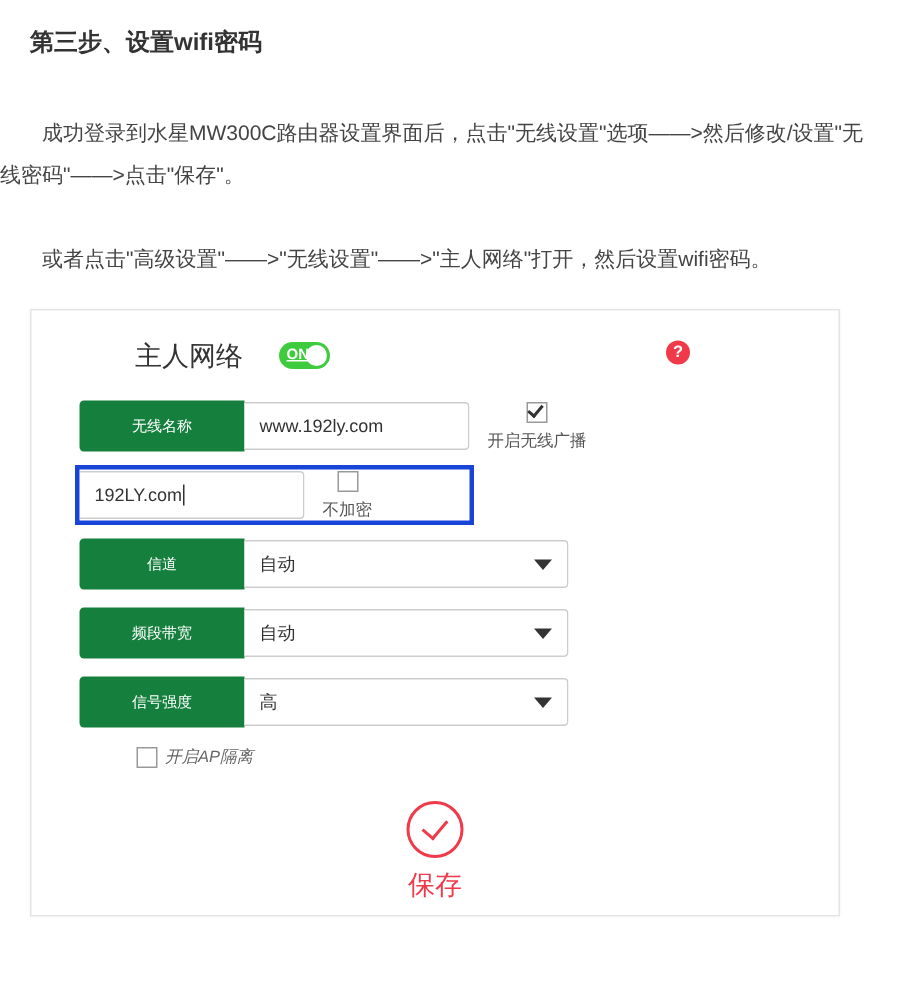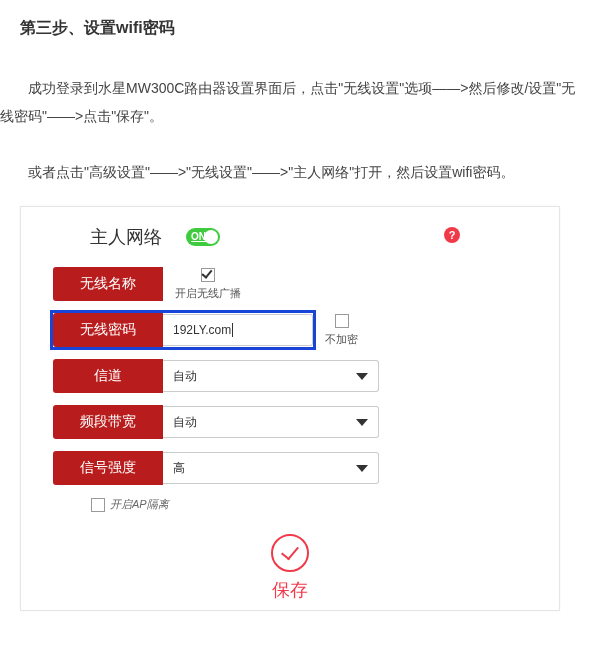--- a/index.html
+++ b/index.html
@@ -93,23 +93,23 @@
 
   .row {
     display: flex;
     align-items: center;
     margin-bottom: 12px;
     height: 34px;
   }
   .row-label {
     width: 110px;
     height: 34px;
-    background: #b91c1c;
+    background: #15803d;
     color: #fff;
-    font-size: 14px;
+    font-size: 10px;
     display: flex;
     align-items: center;
     justify-content: center;
     border-top-left-radius: 3px;
     border-bottom-left-radius: 3px;
     flex-shrink: 0;
   }
   .row-field {
     height: 32px;
     border: 1px solid #ccc;
@@ -233,28 +233,28 @@
     <div class="panel-header">
       <span class="panel-title">主人网络</span>
       <span class="toggle-on">ON</span>
       <span class="help-icon">?</span>
     </div>
 
     <div class="form-rows">
 
       <div class="row">
         <div class="row-label">无线名称</div>
+        <div class="row-field w150">www.192ly.com</div>
         <label class="side-check">
           <span class="chk checked"></span>
           <span>开启无线广播</span>
         </label>
       </div>
 
       <div class="row highlight-row">
-        <div class="row-label">无线密码</div>
         <div class="row-field w150">
           <span>192LY.com</span>
             <span class="cursor-bar"></span>
         </div>
         <label class="side-check">
           <span class="chk"></span>
           <span>不加密</span>
         </label>
         <div class="highlight-box" style="width:266px"></div>
       </div>

